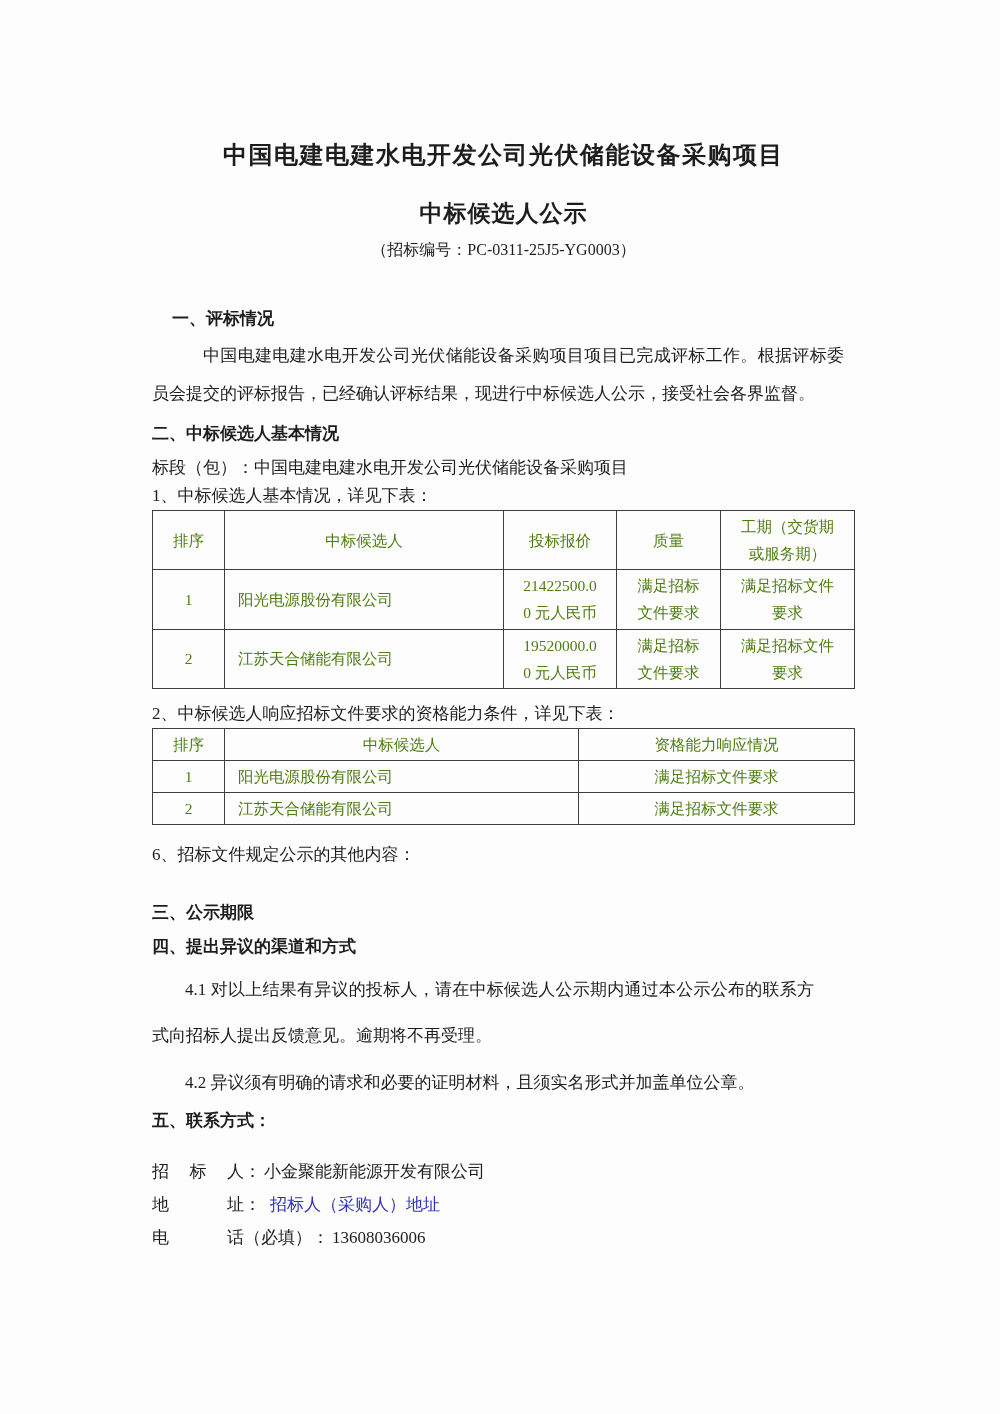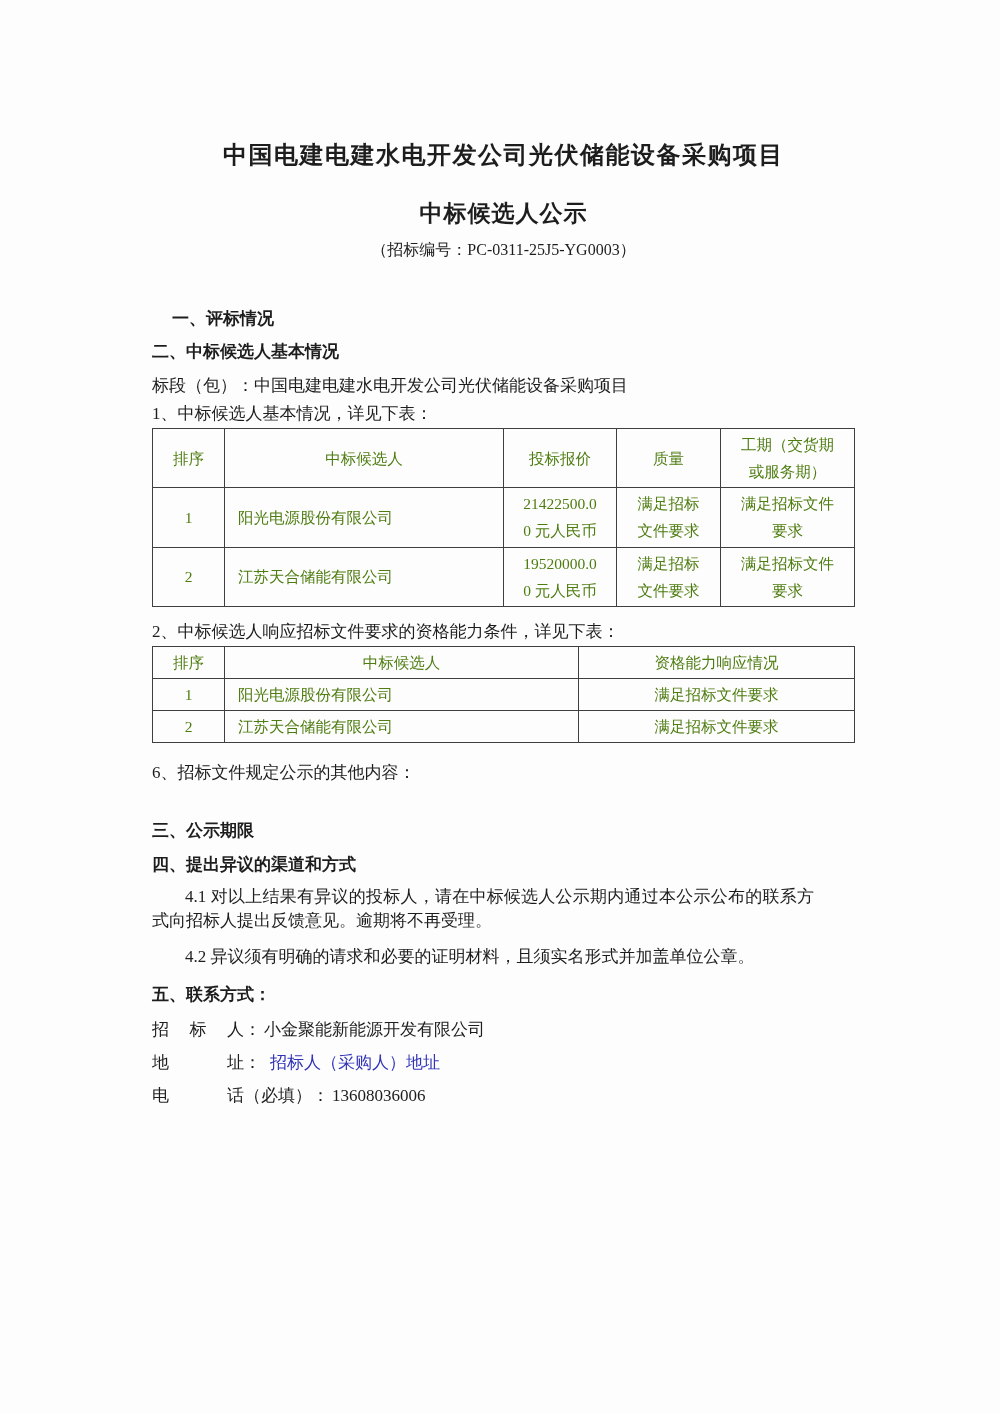--- a/index.html
+++ b/index.html
@@ -66,21 +66,21 @@
     text-indent: 51px;
     width: 692px;
   }
   .para-s3 {
     margin-top: 14px;
     line-height: 30px;
     text-indent: 35px;
   }
   .para-s41 {
     margin-top: 8px;
-    line-height: 24px;
+    line-height: 46px;
     text-indent: 33px;
     width: 662px;
   }
   .para-s42 {
     margin-top: 4px;
     line-height: 40px;
     text-indent: 33px;
   }
   .line {
     font-size: 17px;
@@ -113,21 +113,21 @@
   .t1 col.c4 { width: 104px; }
   .t1 col.c5 { width: 134px; }
   .t1 th { height: 54px; }
   .t1 td { height: 58px; }
   .t2 col.c1 { width: 72px; }
   .t2 col.c2 { width: 354px; }
   .t2 col.c3 { width: 276px; }
   .t2 th, .t2 td { height: 29px; }
   .cell-left { text-align: left; padding-left: 13px; }
 
-  .contacts { margin-top: 6px; }
+  .contacts { margin-top: 22px; }
   .contact-row {
     font-size: 17px;
     line-height: 33px;
   }
   .clabel {
     display: inline-block;
     width: 92px;
     text-align: justify;
     text-align-last: justify;
     vertical-align: bottom;
@@ -142,20 +142,21 @@
 </head>
 <body>
 
 <div class="page">
 
   <div class="doc-title">中国电建电建水电开发公司光伏储能设备采购项目</div>
   <div class="doc-subtitle">中标候选人公示</div>
   <div class="tender-no">（招标编号：PC-0311-25J5-YG0003）</div>
 
   <div class="sec-heading mt-sec1">一、评标情况</div>
+  <p class="para para-s1">中国电建电建水电开发公司光伏储能设备采购项目项目已完成评标工作。根据评标委员会提交的评标报告，已经确认评标结果，现进行中标候选人公示，接受社会各界监督。</p>
 
   <div class="sec-heading mt-sec2">二、中标候选人基本情况</div>
   <div class="line lot-line">标段（包）：中国电建电建水电开发公司光伏储能设备采购项目</div>
   <div class="line">1、中标候选人基本情况，详见下表：</div>
 
   <table class="t1">
     <colgroup>
         <col class="c1">
         <col class="c2">
         <col class="c3">

